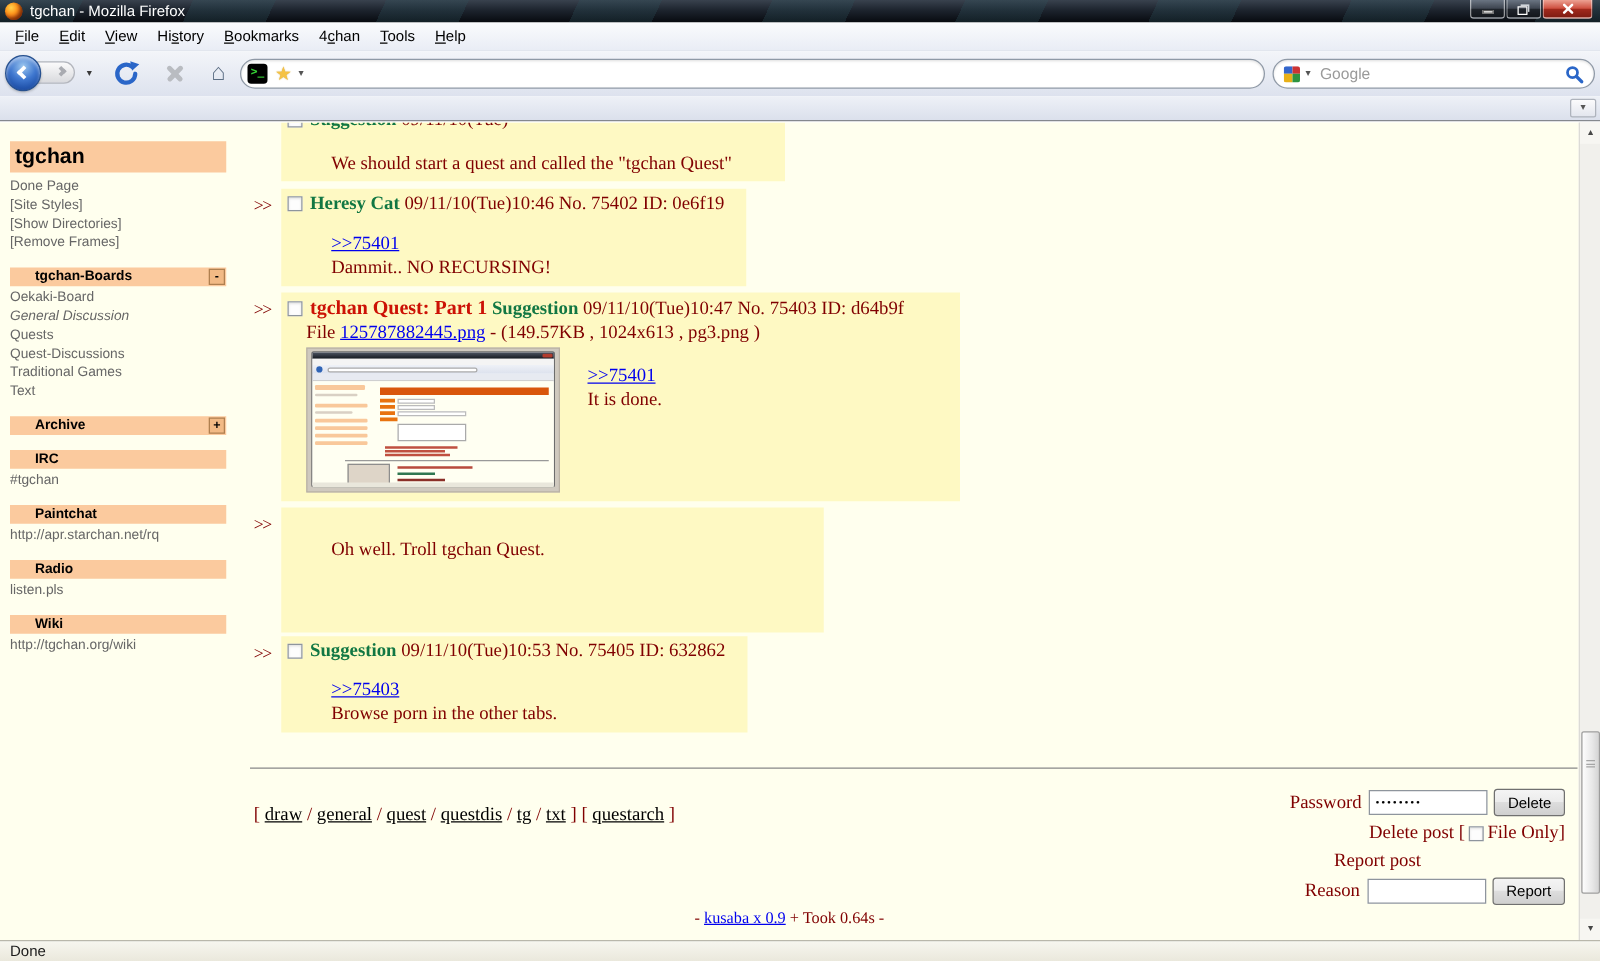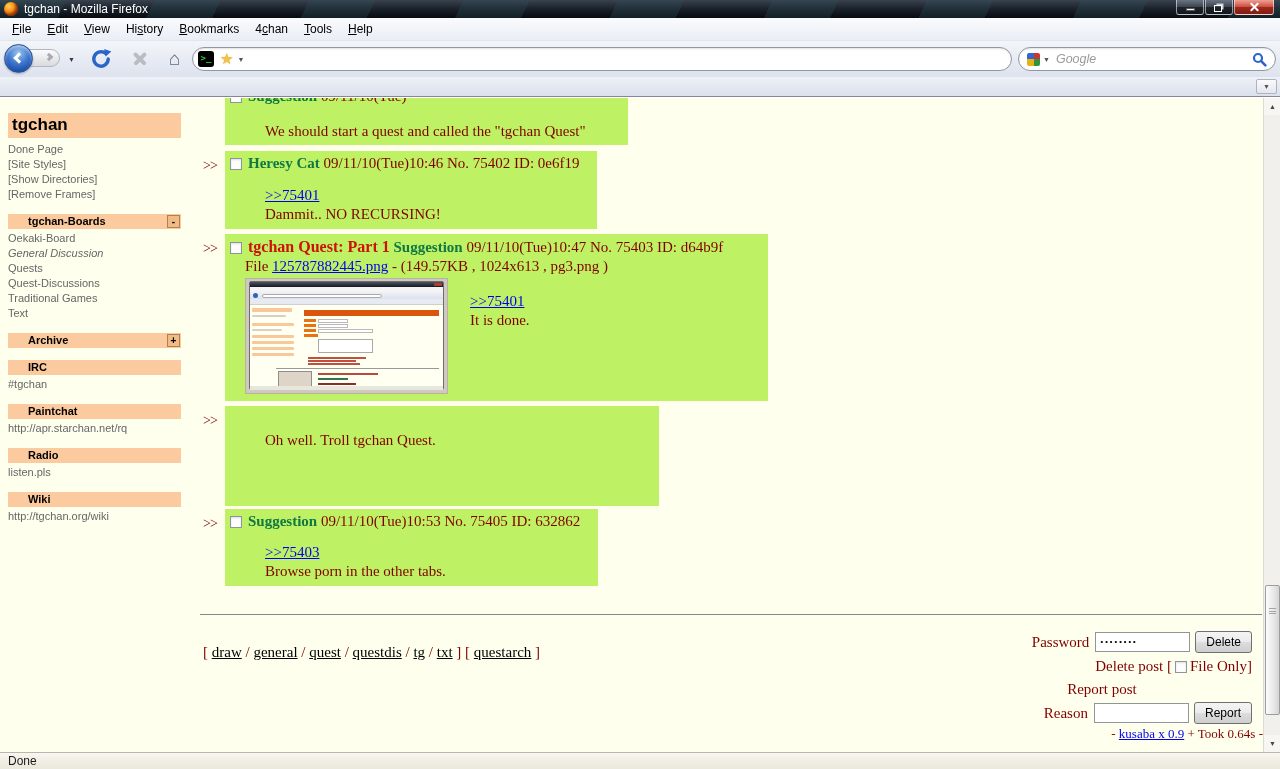--- a/index.html
+++ b/index.html
@@ -64,21 +64,21 @@
   .star-icon { font-size:15px; color:#f5c245; text-shadow:0 0 1px #c89a2e; margin-right:4px; }
   .star-caret { font-size:7px; color:#555; }
   .searchbox { position:absolute; left:1018px; top:6px; width:258px; height:24px; background:#fff;
     border:1px solid #8f99a6; border-radius:12px; display:flex; align-items:center; padding:0 8px;
     box-shadow:inset 0 1px 2px rgba(0,0,0,.12); }
   .g-icon { width:13px; height:13px; border-radius:2px; overflow:hidden; display:grid;
     grid-template-columns:1fr 1fr; grid-template-rows:1fr 1fr; flex:none; }
   .g-icon i:nth-child(1){background:#3366cc;} .g-icon i:nth-child(2){background:#cc3333;}
   .g-icon i:nth-child(3){background:#e8b018;} .g-icon i:nth-child(4){background:#2e9440;}
   .search-caret { font-size:7px; color:#555; margin:0 6px 0 3px; }
-  .search-placeholder { font-size:12.5px; color:#9a9a9a; font-style:italic; flex:1 1 auto; }
+  .search-placeholder { font-size:12.5px; color:#9a9a9a; flex:1 1 auto; }
 
   
   .bookmarksbar { position:absolute; top:77px; left:0; width:1280px; height:20px;
     background:linear-gradient(#eef1f7,#dbe0ec); border-bottom:1px solid #85888e; }
   .bm-chevron { position:absolute; right:3px; top:2px; width:21px; height:15px; border:1px solid #aeb3bc;
     border-radius:2px; background:linear-gradient(#fbfbfc,#e3e6ee); text-align:center;
     font-size:7px; color:#555; line-height:14px; }
 
   
   .content { position:absolute; top:98px; left:0; width:1263px; height:654px;
@@ -93,21 +93,21 @@
   .side-link.italic { font-style:italic; }
   .side-header { background:#FBCA9E; font-weight:bold; color:#000; height:15px; line-height:15px;
     padding-left:20px; margin:12px 0 2px; position:relative; }
   .side-toggle { position:absolute; right:1px; top:1px; width:13px; height:13px; line-height:11px;
     text-align:center; background:#F2BA85; border:1px solid #b08050; font-weight:bold; font-size:10px; }
 
   
   .posts { position:absolute; left:203px; top:0; font-family:"Liberation Serif",serif; }
   .post-row { display:flex; align-items:flex-start; }
   .pmarker { width:22px; padding-top:7px; font-size:14px; color:#800000; letter-spacing:-1px; }
-  .post { background:#bef264; padding:4px 12px 6px 5px; overflow:hidden; font-size:15px; }
+  .post { background:#fef9c3; padding:4px 12px 6px 5px; overflow:hidden; font-size:15px; }
   .p-head { font-size:15px; color:#800000; white-space:nowrap; }
   .cb { display:inline-block; width:12px; height:12px; border:1px solid #8e959d; background:#fdfdfd;
     box-shadow:inset 0 1px 2px rgba(0,0,0,.12); vertical-align:-2px; margin-right:6px; }
   .pname { color:#117743; font-weight:bold; }
   .psubject { color:#CC1105; font-weight:bold; font-size:16px; }
   .pmsg { margin-left:35px; color:#800000; line-height:19px; }
   .plink { color:#0000EE; text-decoration:underline; cursor:pointer; }
   .pfile { margin-left:15px; margin-top:2px; color:#800000; }
   .thumbrow { display:flex; margin-left:15px; margin-top:3px; }
 
@@ -144,21 +144,21 @@
     font-family:"Liberation Serif",serif; font-size:15px; color:#800000; }
   .frow { display:flex; justify-content:flex-end; align-items:center; margin-bottom:5px; }
   .frow .cb { margin:0 3px; }
   .textbox { width:95px; height:20px; background:#fff; border:1px solid #8e959d; margin-left:6px;
     display:flex; align-items:center; padding:0 4px; }
   .pwdots { font-size:9px; letter-spacing:1.5px; color:#000; }
   .wbtn { margin-left:5px; height:22px; padding:0 10px; font-family:"Liberation Sans",sans-serif;
     font-size:12px; color:#000; border:1px solid #707070; border-radius:3px;
     background:linear-gradient(#f4f4f4,#ebebeb 50%,#dddddd 50%,#cfcfcf); cursor:pointer; }
   .report-title { text-align:center; padding-right:40px; margin:6px 0 4px; }
-  .footer { position:absolute; left:0; top:628px; width:1263px; text-align:right;
+  .footer { position:absolute; left:0; top:628px; width:1263px; text-align:center;
     font-family:"Liberation Serif",serif; font-size:13px; color:#800000; }
   .footer a { color:#0000EE; text-decoration:underline; cursor:pointer; }
 
   
   .scrollbar { position:absolute; top:98px; right:0; width:17px; height:654px; background:#f1f0ec;
     border-left:1px solid #dcdbd6; }
   .sb-btn { position:absolute; left:0; width:17px; height:17px; background:#f7f6f2;
     text-align:center; font-size:7px; color:#474747; line-height:17px; }
   .sb-up { top:0; } .sb-down { bottom:0; }
   .sb-thumb { position:absolute; left:1px; top:487px; width:15px; height:130px;

